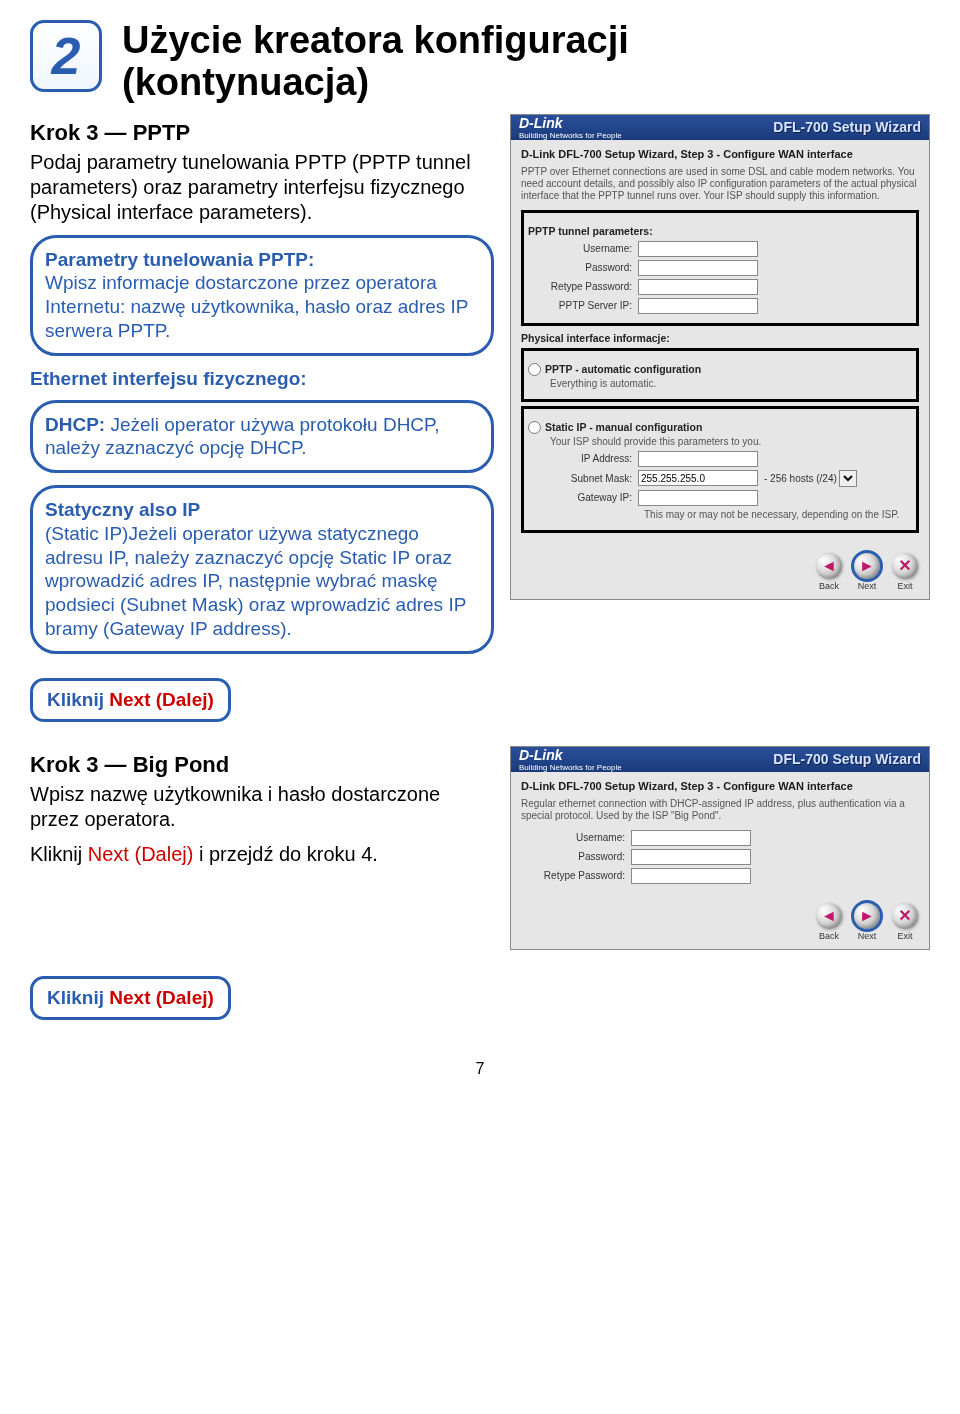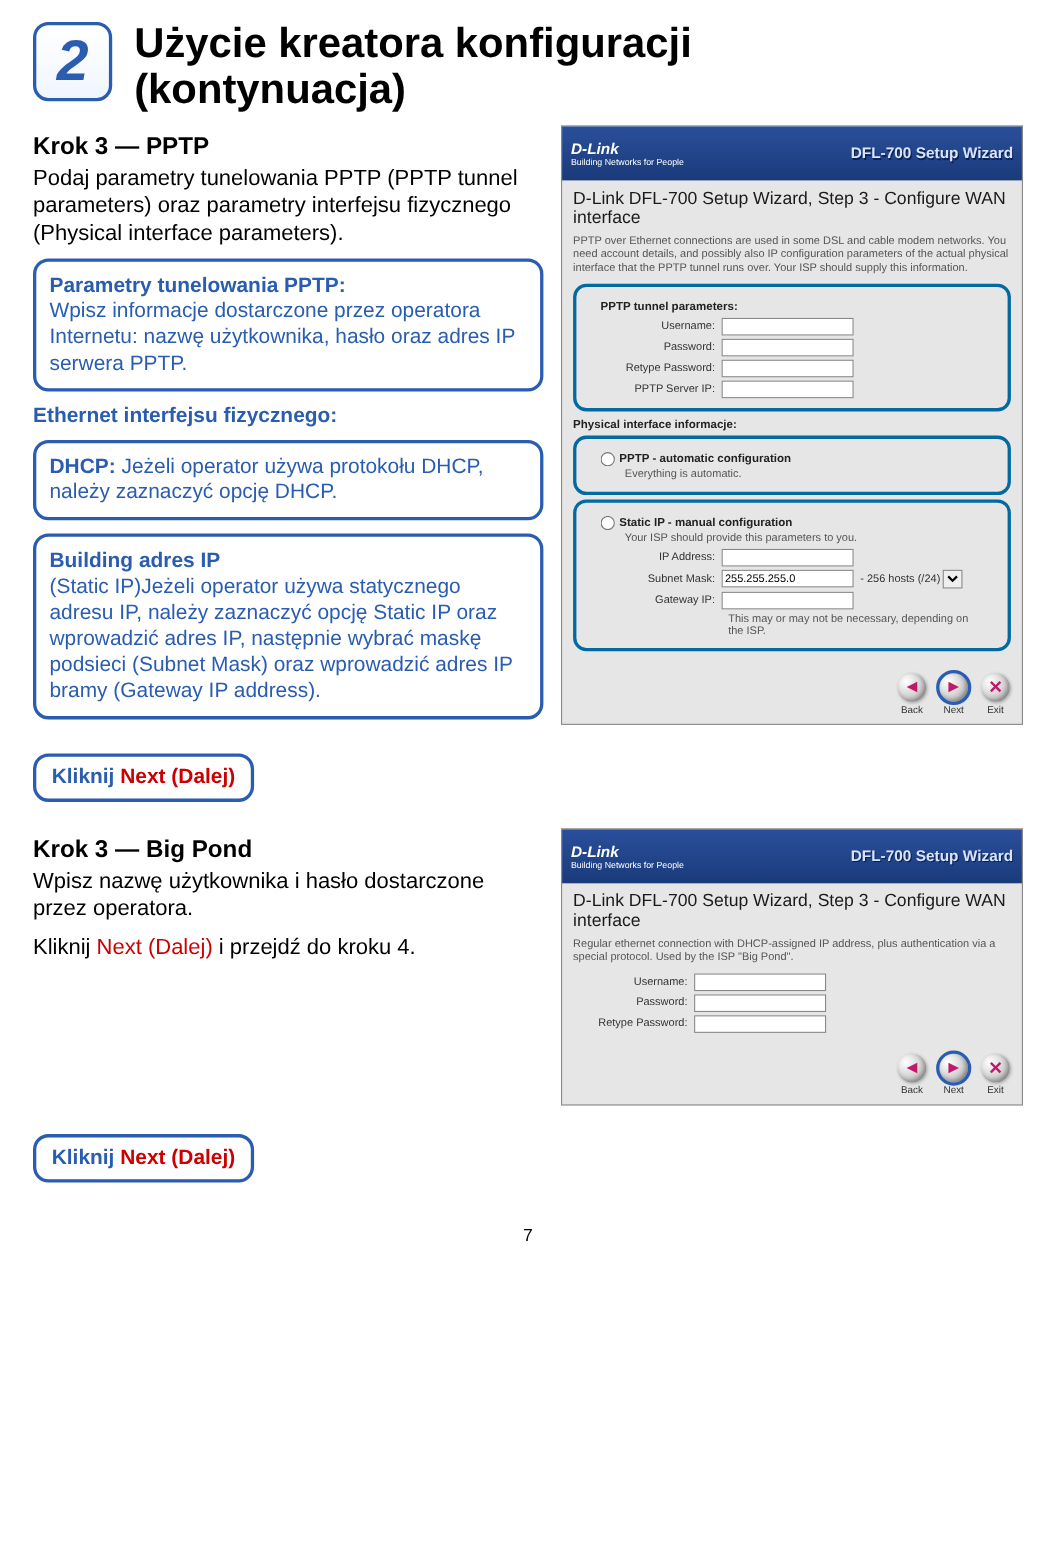--- a/index.html
+++ b/index.html
@@ -48,21 +48,21 @@
     font-weight: bold;
     margin: 6px 0 4px 0;
   }
   .desc {
     font-size: 20px;
     line-height: 1.25;
     margin-bottom: 10px;
   }
   .callout {
     border: 3px solid #2a5db0;
-    border-radius: 14px;
+    border-radius: 26px;
     padding: 10px 12px;
     color: #2a5db0;
     font-size: 19px;
     line-height: 1.25;
     margin-bottom: 12px;
     position: relative;
     background: #fff;
   }
   .callout .bold { font-weight: bold; }
   .section-label {
@@ -89,21 +89,21 @@
     background: #e6e6e6;
     font-size: 11px;
     color: #333;
     margin-bottom: 14px;
   }
   .wizard-header {
     display: flex;
     align-items: center;
     background: linear-gradient(#2a4f9b,#1a3a7a);
     color: #fff;
-    padding: 12px 8px;
+    padding: 0 8px;
   }
   .wizard-header .logo {
     font-weight: bold;
     font-size: 14px;
     font-style: italic;
     margin-right: auto;
   }
   .wizard-header .subtitle {
     font-size: 8px;
     display:block;
@@ -113,22 +113,22 @@
   .wizard-header .title-right {
     font-size: 14px;
     font-weight: bold;
     color: #d7e3ff;
     text-shadow: 1px 1px 0 #0a1f4d;
   }
   .wizard-body {
     padding: 8px 10px 10px 10px;
   }
   .wiz-step-title {
-    font-weight: normal;
-    font-size: 16px;
+    font-weight: bold;
+    font-size: 11px;
     margin-bottom: 6px;
     color: #1a1a1a;
   }
   .wiz-note {
     font-size: 10px;
     color: #555;
     line-height: 1.2;
     margin-bottom: 8px;
   }
   .wiz-section-label {
@@ -175,23 +175,23 @@
     margin-top:6px;
   }
   .radio-line input { margin:0; }
   .indent-note {
     font-size:10px;
     color:#555;
     padding-left: 22px;
     margin: 2px 0 4px 0;
   }
   .highlight-group {
-    border: 3px solid #0369a1;
-    border-radius: 12px;
-    padding: 6px 22px;
+    border: 3px solid #000000;
+    border-radius: 0;
+    padding: 6px 4px;
     margin: 4px 0;
   }
   .wiz-footer {
     display:flex;
     justify-content: flex-end;
     gap: 6px;
     padding: 6px 8px 8px;
   }
   .nav-btn {
     width: 32px;
@@ -248,21 +248,21 @@
       <span>Wpisz informacje dostarczone przez operatora Internetu: nazwę użytkownika, hasło oraz adres IP serwera PPTP.</span>
     </div>
 
     <div class="section-label">Ethernet interfejsu fizycznego:</div>
 
     <div class="callout">
       <span class="bold">DHCP:</span><span> Jeżeli operator używa protokołu DHCP, należy zaznaczyć opcję DHCP.</span>
     </div>
 
     <div class="callout">
-      <span class="bold">Building adres IP</span><br>
+      <span class="bold">Statyczny also IP</span><br>
       <span>(Static IP)Jeżeli operator używa statycznego adresu IP, należy zaznaczyć opcję Static IP oraz wprowadzić adres IP, następnie wybrać maskę podsieci (Subnet Mask) oraz wprowadzić adres IP bramy (Gateway IP address).</span>
     </div>
   </div>
 
   <div class="right-col">
     <div class="wizard">
       <div class="wizard-header">
         <div class="logo">
           <span>D-Link</span>
           <span class="subtitle">Building Networks for People</span>

